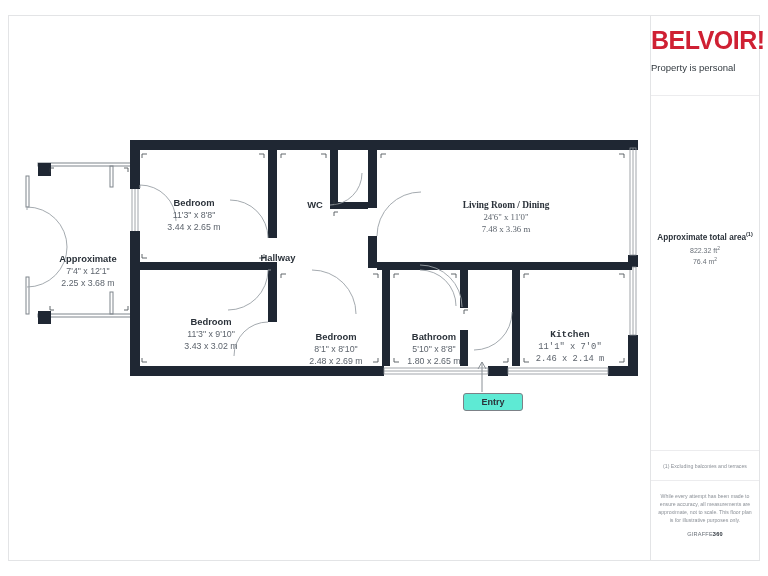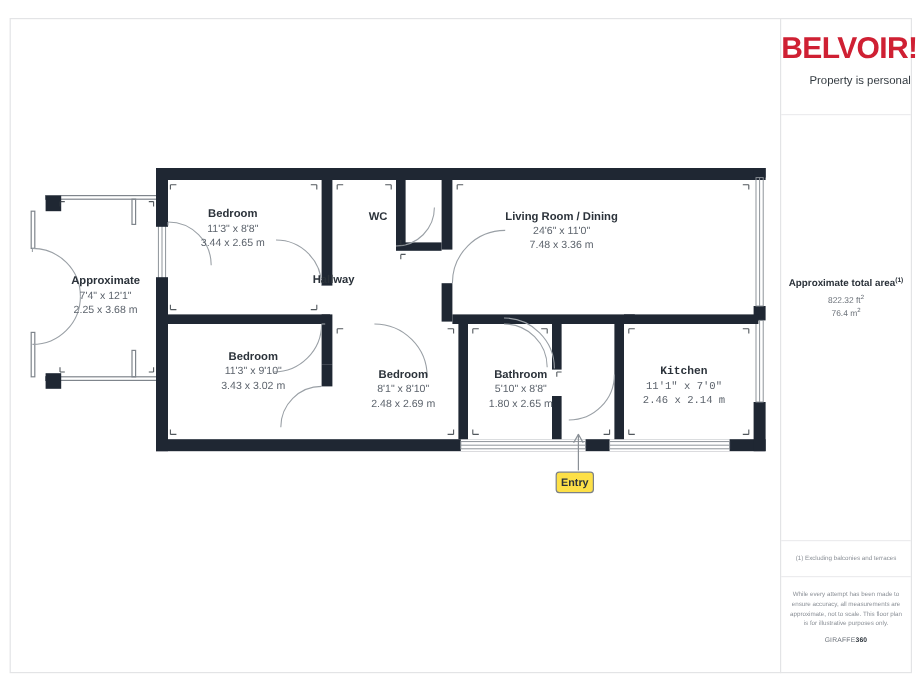--- a/index.html
+++ b/index.html
@@ -20,21 +20,21 @@
     position:absolute;left:650px;top:15px;width:1px;height:546px;background:#e3e4e6;
   }
   .panel-rule{position:absolute;left:651px;width:108px;height:1px;background:#ececee;}
 
   .logo{
     position:absolute;left:651px;top:28px;width:108px;text-align:left;
     color:#cf2033;font-weight:bold;font-size:25px;letter-spacing:-0.5px;
     font-family:"Liberation Sans", sans-serif;line-height:1;white-space:nowrap;
   }
   .tagline{
-    position:absolute;left:651px;top:62px;width:108px;text-align:right;
+    position:absolute;left:651px;top:62px;width:108px;text-align:left;
     color:#333a40;font-size:9.5px;
   }
 
   .area-title{
     position:absolute;left:651px;top:231px;width:108px;text-align:center;
     color:#2b323a;font-size:8.2px;font-weight:bold;
   }
   .area-title sup{font-size:5.5px;vertical-align:super;}
   .area-ft{
     position:absolute;left:651px;top:245px;width:108px;text-align:center;
@@ -57,27 +57,27 @@
   .giraffe{
     position:absolute;left:651px;top:531px;width:108px;text-align:center;
     color:#6a7078;font-size:5.6px;letter-spacing:0.2px;
   }
   .giraffe b{color:#2b323a;}
 
   
   #plan{position:absolute;left:0;top:0;width:650px;height:576px;}
 
   
-  .rlabel{position:absolute;text-align:center;white-space:nowrap;}
+  .rlabel{position:absolute;text-align:center;white-space:nowrap;margin-top:25px;}
   .rlabel .rname{font-size:9.4px;font-weight:bold;color:#2b323a;line-height:1.35;}
   .rlabel .rdim{font-size:8.8px;color:#5d646d;line-height:1.35;}
 
   .entry-box{
-    position:absolute;left:463px;top:393px;width:32px;height:18px;
-    border:1px solid #7c8187;border-radius:3px;background:#fde047;
+    position:absolute;left:463px;top:393px;width:60px;height:18px;
+    border:1px solid #7c8187;border-radius:3px;background:#5eead4;
     display:flex;align-items:center;justify-content:center;
     font-size:9px;color:#2b323a;font-weight:bold;box-sizing:border-box;
   }
 </style>
 </head>
 <body>
 
 <div id="page">
 
   <div class="doc-border"></div>
@@ -225,21 +225,21 @@
   <div class="rlabel" style="left:145px;top:172px;width:98px;">
     <div class="rname">Bedroom</div>
     <div class="rdim">11'3" x 8'8"</div>
     <div class="rdim">3.44 x 2.65 m</div>
   </div>
 
   <div class="rlabel" style="left:282px;top:174px;width:66px;">
     <div class="rname">WC</div>
   </div>
 
-  <div class="rlabel" style="left:390px;top:174px;width:156px;">
+  <div class="rlabel" style="left:428px;top:174px;width:156px;font-family:Liberation Serif, serif;">
     <div class="rname">Living Room / Dining</div>
     <div class="rdim">24'6" x 11'0"</div>
     <div class="rdim">7.48 x 3.36 m</div>
   </div>
 
   <div class="rlabel" style="left:32px;top:228px;width:112px;">
     <div class="rname">Approximate</div>
     <div class="rdim">7'4" x 12'1"</div>
     <div class="rdim">2.25 x 3.68 m</div>
   </div>

